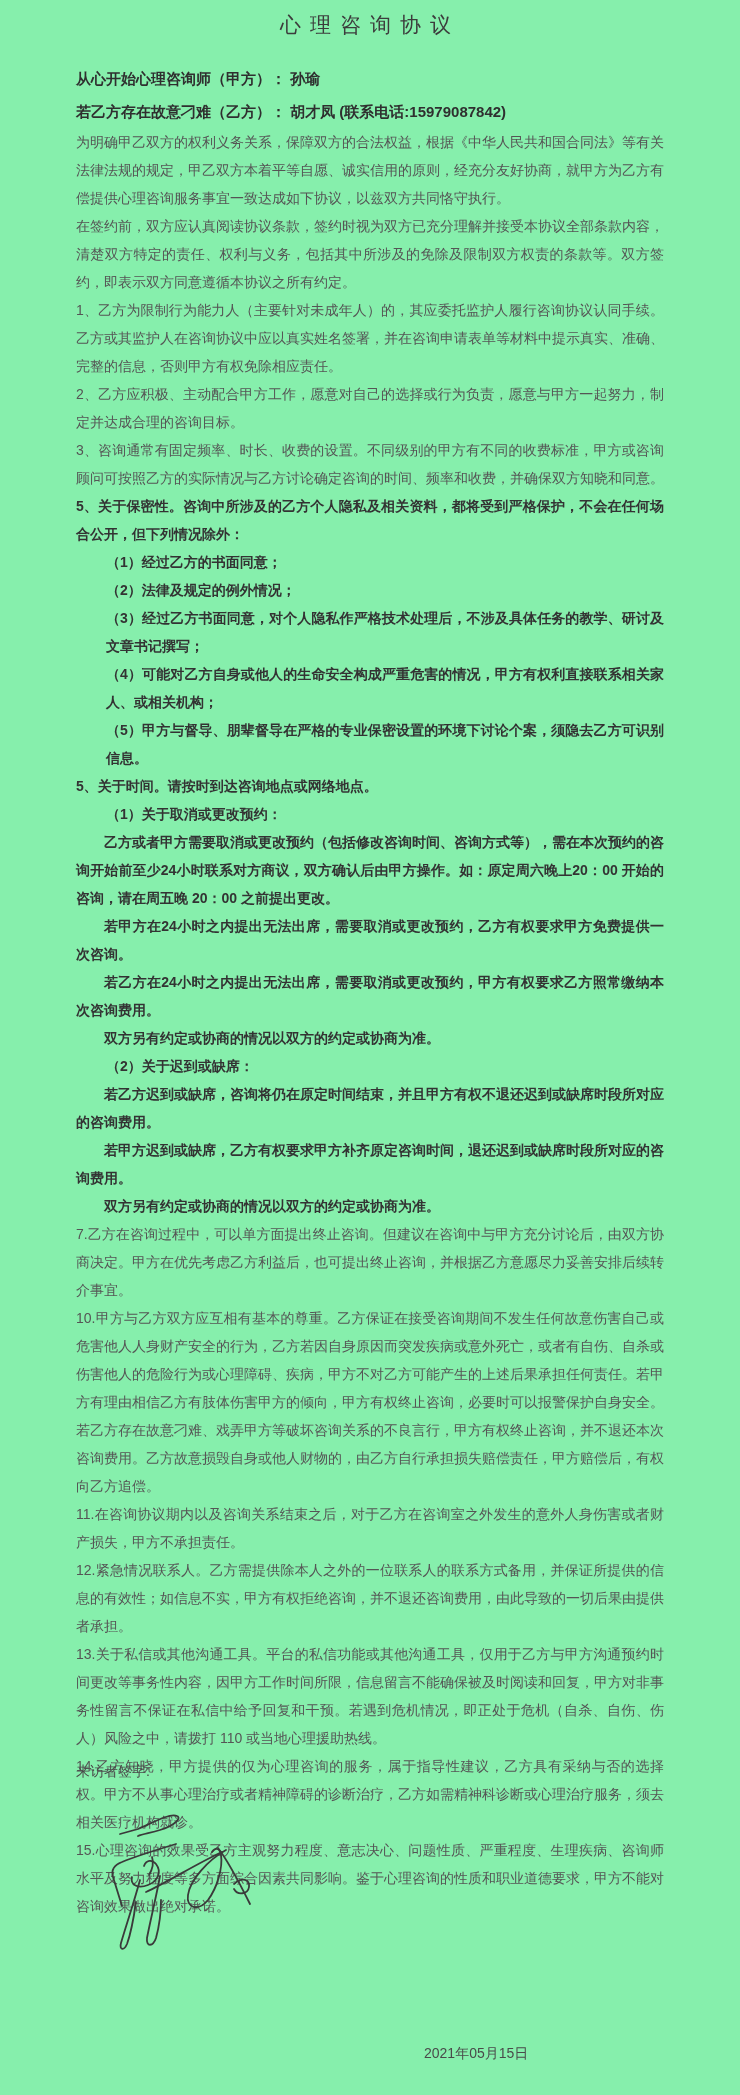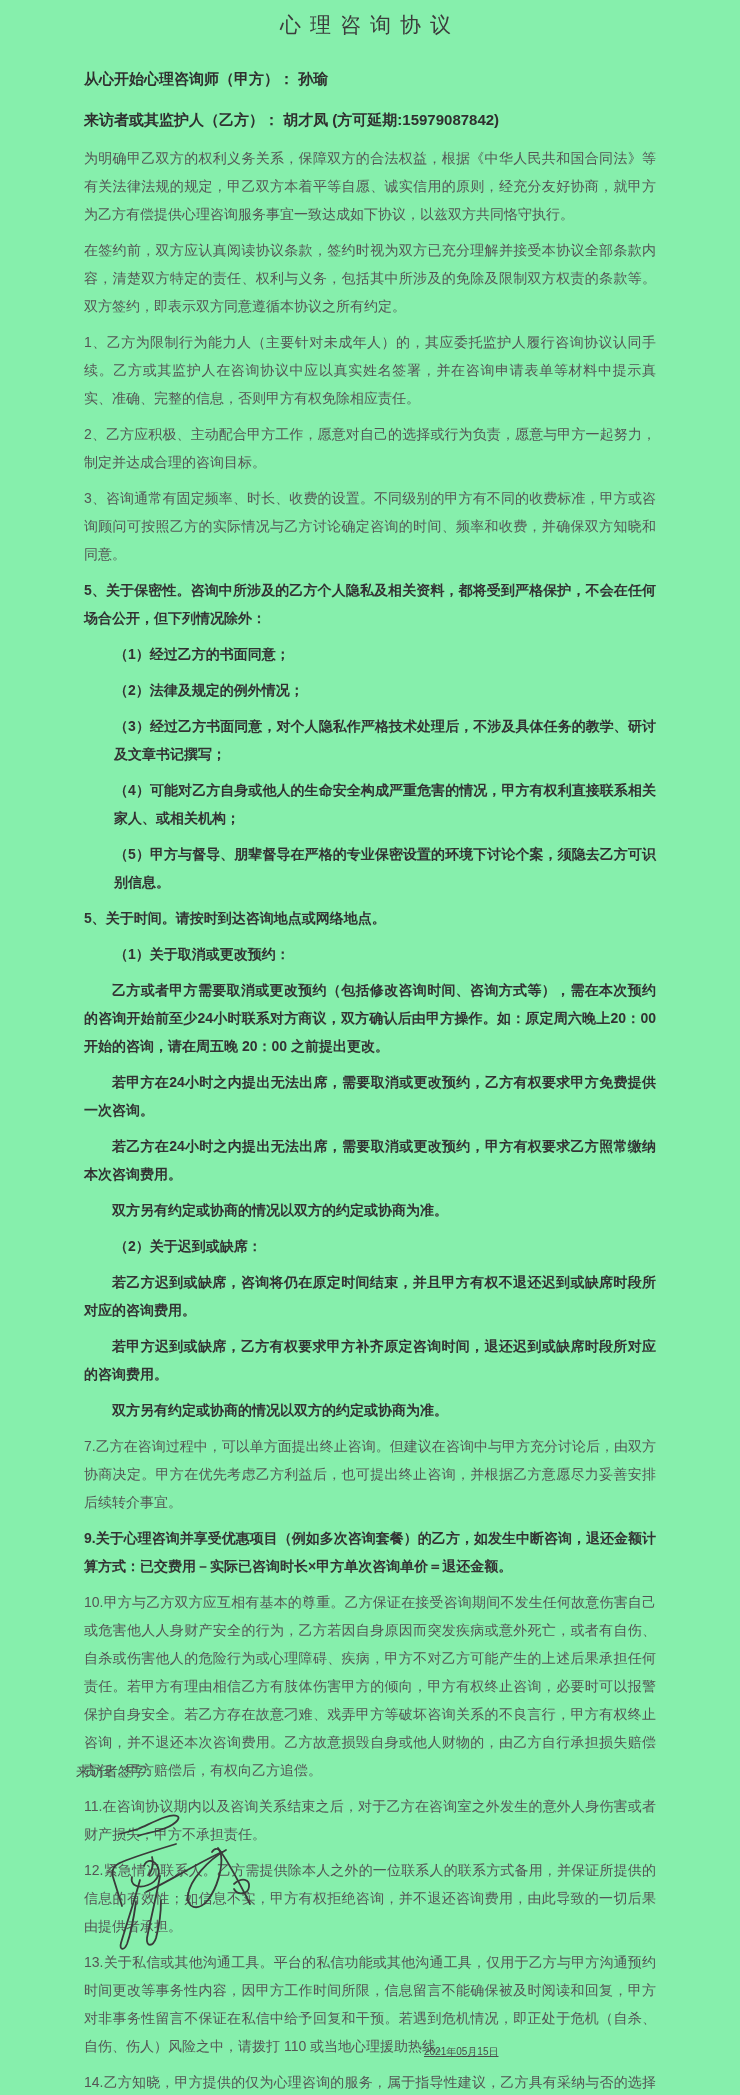--- a/index.html
+++ b/index.html
@@ -21,21 +21,21 @@
     color:#3c3c3c;
     font-weight:400;
     margin:0 0 22px 0;
     line-height:30px;
   }
   .para{
     font-size:14px;
     line-height:28px;
     color:#555;
     text-align:justify;
-    margin:8px;
+    margin:0;
   }
   .para.party{
     font-size:15px;
     font-weight:bold;
     color:#2f2f2f;
     line-height:33px;
   }
   .para.bold{
     font-weight:bold;
     color:#333;
@@ -58,34 +58,33 @@
     position:absolute;
     left:76px;
     top:1800px;
     width:175px;
     height:165px;
   }
   .doc-date{
     position:absolute;
     left:424px;
     top:2045px;
-    font-size:10px;
+    font-size:14px;
     color:#4a4a4a;
-    text-decoration:underline;
   }
 </style>
 </head>
 <body>
 
 <div class="page">
   <div class="content">
     <h1 class="doc-title">心理咨询协议</h1>
     <div>
         <div class="para party">从心开始心理咨询师（甲方）： 孙瑜</div>
-        <div class="para party">来访者或其监护人（乙方）： 胡才凤 (方可延期:15979087842)</div>
+        <div class="para party">若乙方存在故意刁难（乙方）： 胡才凤 (联系电话:15979087842)</div>
         <div class="para">为明确甲乙双方的权利义务关系，保障双方的合法权益，根据《中华人民共和国合同法》等有关法律法规的规定，甲乙双方本着平等自愿、诚实信用的原则，经充分友好协商，就甲方为乙方有偿提供心理咨询服务事宜一致达成如下协议，以兹双方共同恪守执行。</div>
         <div class="para">在签约前，双方应认真阅读协议条款，签约时视为双方已充分理解并接受本协议全部条款内容，清楚双方特定的责任、权利与义务，包括其中所涉及的免除及限制双方权责的条款等。双方签约，即表示双方同意遵循本协议之所有约定。</div>
         <div class="para">1、乙方为限制行为能力人（主要针对未成年人）的，其应委托监护人履行咨询协议认同手续。乙方或其监护人在咨询协议中应以真实姓名签署，并在咨询申请表单等材料中提示真实、准确、完整的信息，否则甲方有权免除相应责任。</div>
         <div class="para">2、乙方应积极、主动配合甲方工作，愿意对自己的选择或行为负责，愿意与甲方一起努力，制定并达成合理的咨询目标。</div>
         <div class="para">3、咨询通常有固定频率、时长、收费的设置。不同级别的甲方有不同的收费标准，甲方或咨询顾问可按照乙方的实际情况与乙方讨论确定咨询的时间、频率和收费，并确保双方知晓和同意。</div>
         <div class="para bold">5、关于保密性。咨询中所涉及的乙方个人隐私及相关资料，都将受到严格保护，不会在任何场合公开，但下列情况除外：</div>
         <div class="para bold indent1">（1）经过乙方的书面同意；</div>
         <div class="para bold indent1">（2）法律及规定的例外情况；</div>
         <div class="para bold indent1">（3）经过乙方书面同意，对个人隐私作严格技术处理后，不涉及具体任务的教学、研讨及文章书记撰写；</div>
         <div class="para bold indent1">（4）可能对乙方自身或他人的生命安全构成严重危害的情况，甲方有权利直接联系相关家人、或相关机构；</div>
@@ -94,21 +93,20 @@
         <div class="para bold indent1">（1）关于取消或更改预约：</div>
         <div class="para bold indent2">乙方或者甲方需要取消或更改预约（包括修改咨询时间、咨询方式等），需在本次预约的咨询开始前至少24小时联系对方商议，双方确认后由甲方操作。如：原定周六晚上20：00 开始的咨询，请在周五晚 20：00 之前提出更改。</div>
         <div class="para bold indent2">若甲方在24小时之内提出无法出席，需要取消或更改预约，乙方有权要求甲方免费提供一次咨询。</div>
         <div class="para bold indent2">若乙方在24小时之内提出无法出席，需要取消或更改预约，甲方有权要求乙方照常缴纳本次咨询费用。</div>
         <div class="para bold indent2">双方另有约定或协商的情况以双方的约定或协商为准。</div>
         <div class="para bold indent1">（2）关于迟到或缺席：</div>
         <div class="para bold indent2">若乙方迟到或缺席，咨询将仍在原定时间结束，并且甲方有权不退还迟到或缺席时段所对应的咨询费用。</div>
         <div class="para bold indent2">若甲方迟到或缺席，乙方有权要求甲方补齐原定咨询时间，退还迟到或缺席时段所对应的咨询费用。</div>
         <div class="para bold indent2">双方另有约定或协商的情况以双方的约定或协商为准。</div>
         <div class="para">7.乙方在咨询过程中，可以单方面提出终止咨询。但建议在咨询中与甲方充分讨论后，由双方协商决定。甲方在优先考虑乙方利益后，也可提出终止咨询，并根据乙方意愿尽力妥善安排后续转介事宜。</div>
-        <div class="para bold">9.关于心理咨询并享受优惠项目（例如多次咨询套餐）的乙方，如发生中断咨询，退还金额计算方式：已交费用－实际已咨询时长×甲方单次咨询单价＝退还金额。</div>
         <div class="para">10.甲方与乙方双方应互相有基本的尊重。乙方保证在接受咨询期间不发生任何故意伤害自己或危害他人人身财产安全的行为，乙方若因自身原因而突发疾病或意外死亡，或者有自伤、自杀或伤害他人的危险行为或心理障碍、疾病，甲方不对乙方可能产生的上述后果承担任何责任。若甲方有理由相信乙方有肢体伤害甲方的倾向，甲方有权终止咨询，必要时可以报警保护自身安全。若乙方存在故意刁难、戏弄甲方等破坏咨询关系的不良言行，甲方有权终止咨询，并不退还本次咨询费用。乙方故意损毁自身或他人财物的，由乙方自行承担损失赔偿责任，甲方赔偿后，有权向乙方追偿。</div>
         <div class="para">11.在咨询协议期内以及咨询关系结束之后，对于乙方在咨询室之外发生的意外人身伤害或者财产损失，甲方不承担责任。</div>
         <div class="para">12.紧急情况联系人。乙方需提供除本人之外的一位联系人的联系方式备用，并保证所提供的信息的有效性；如信息不实，甲方有权拒绝咨询，并不退还咨询费用，由此导致的一切后果由提供者承担。</div>
         <div class="para">13.关于私信或其他沟通工具。平台的私信功能或其他沟通工具，仅用于乙方与甲方沟通预约时间更改等事务性内容，因甲方工作时间所限，信息留言不能确保被及时阅读和回复，甲方对非事务性留言不保证在私信中给予回复和干预。若遇到危机情况，即正处于危机（自杀、自伤、伤人）风险之中，请拨打 110 或当地心理援助热线。</div>
         <div class="para">14.乙方知晓，甲方提供的仅为心理咨询的服务，属于指导性建议，乙方具有采纳与否的选择权。甲方不从事心理治疗或者精神障碍的诊断治疗，乙方如需精神科诊断或心理治疗服务，须去相关医疗机构就诊。</div>
         <div class="para">15.心理咨询的效果受乙方主观努力程度、意志决心、问题性质、严重程度、生理疾病、咨询师水平及努力程度等多方面综合因素共同影响。鉴于心理咨询的性质和职业道德要求，甲方不能对咨询效果做出绝对承诺。</div>
       </div>
   </div>
 
   <div class="sign-label">来访者签字:</div>

